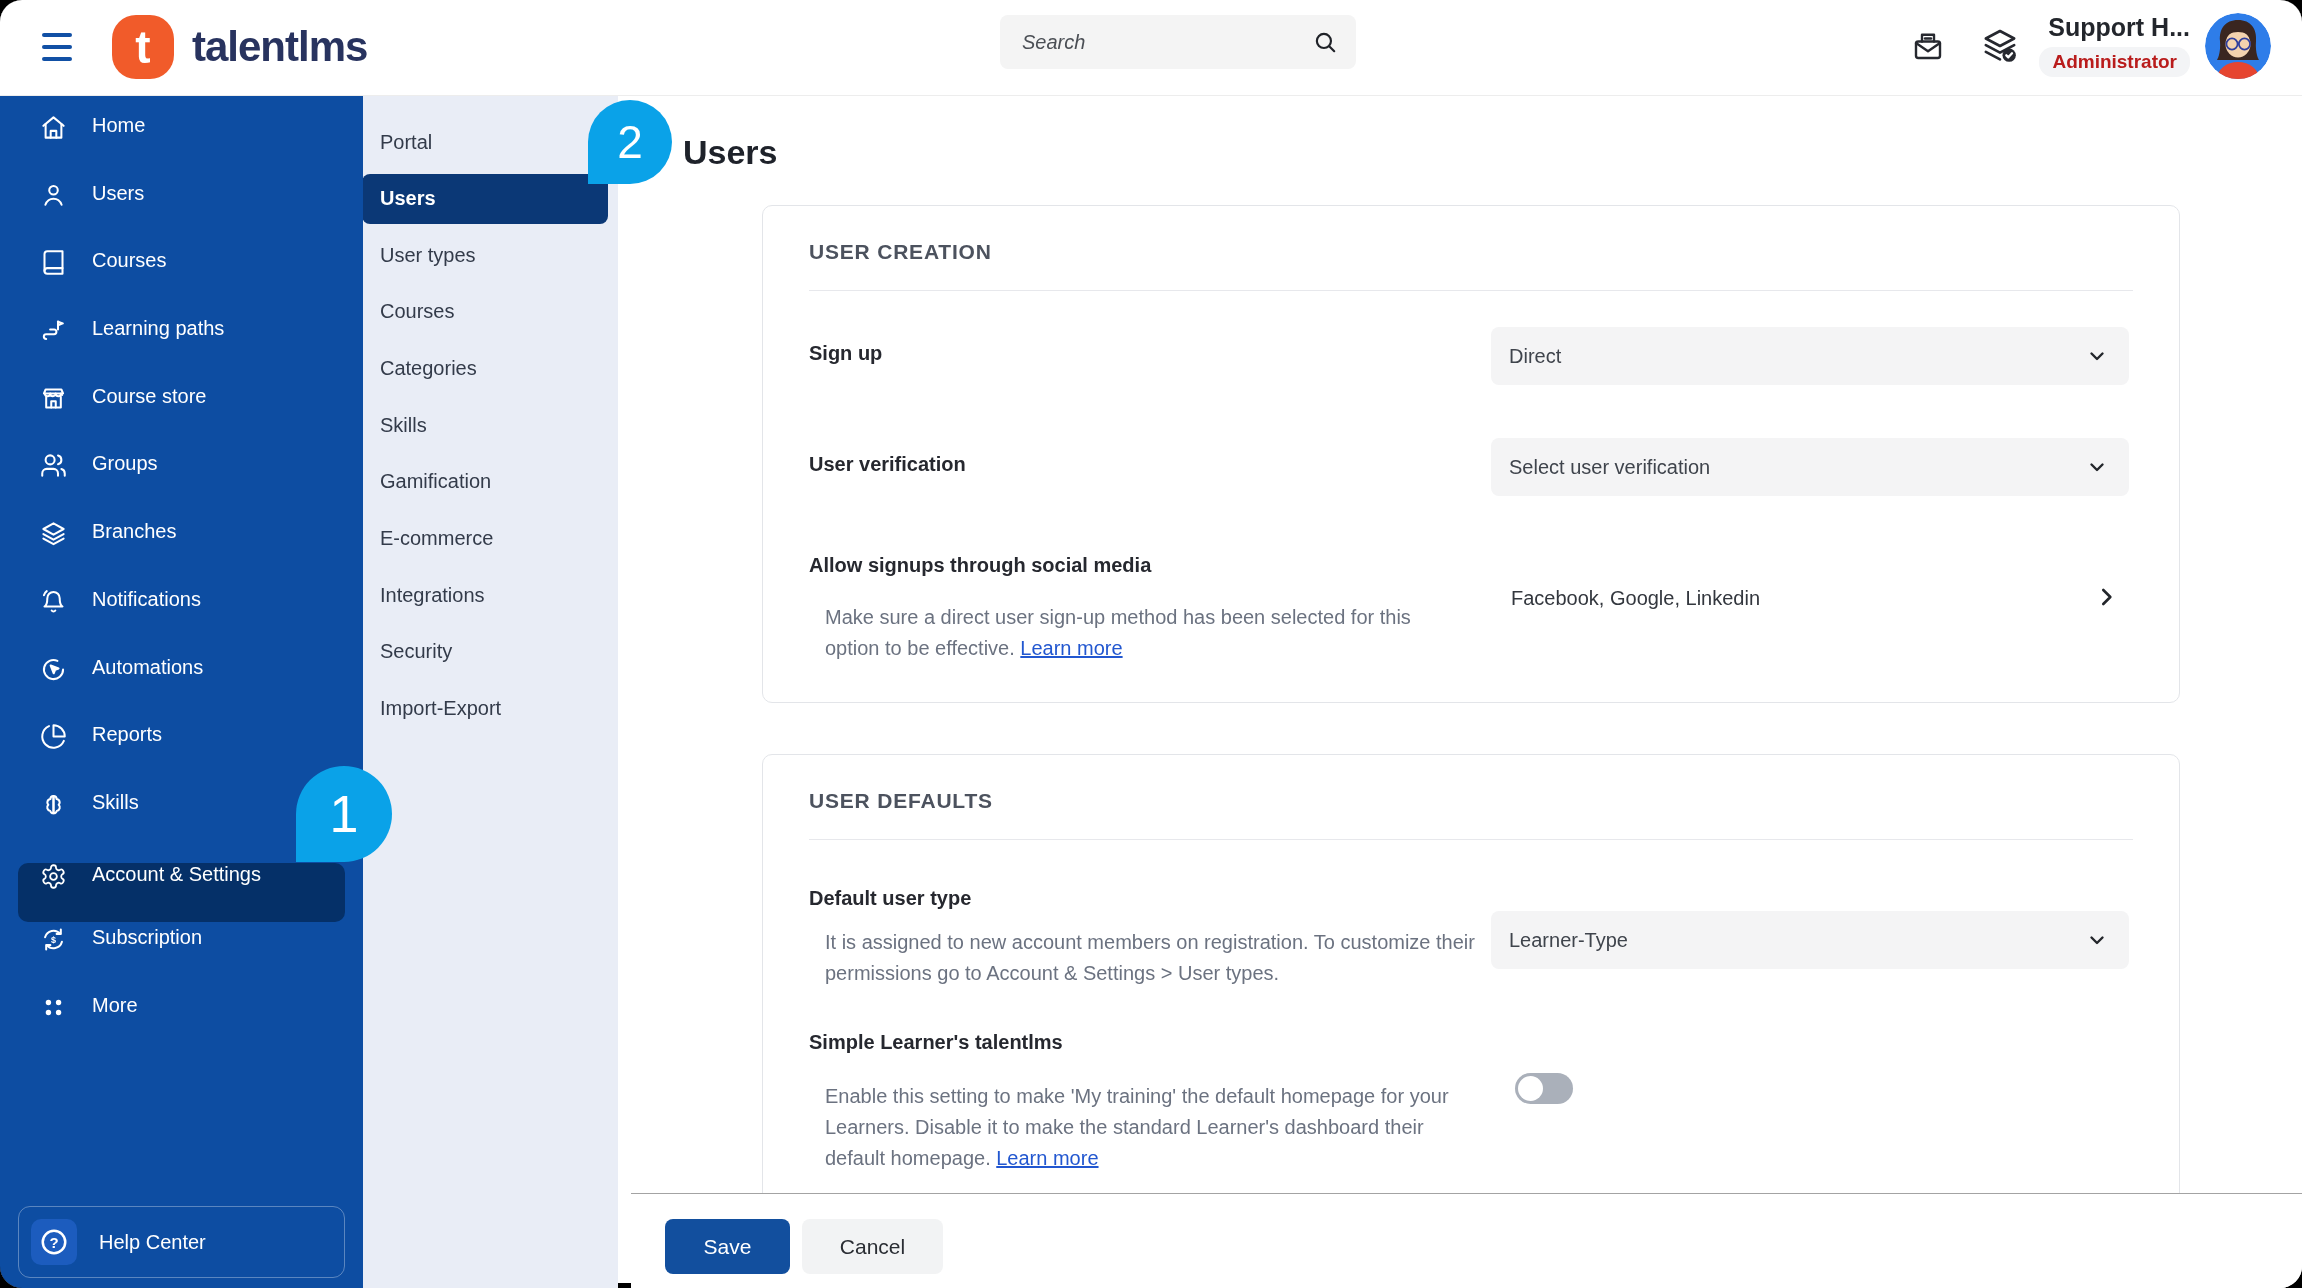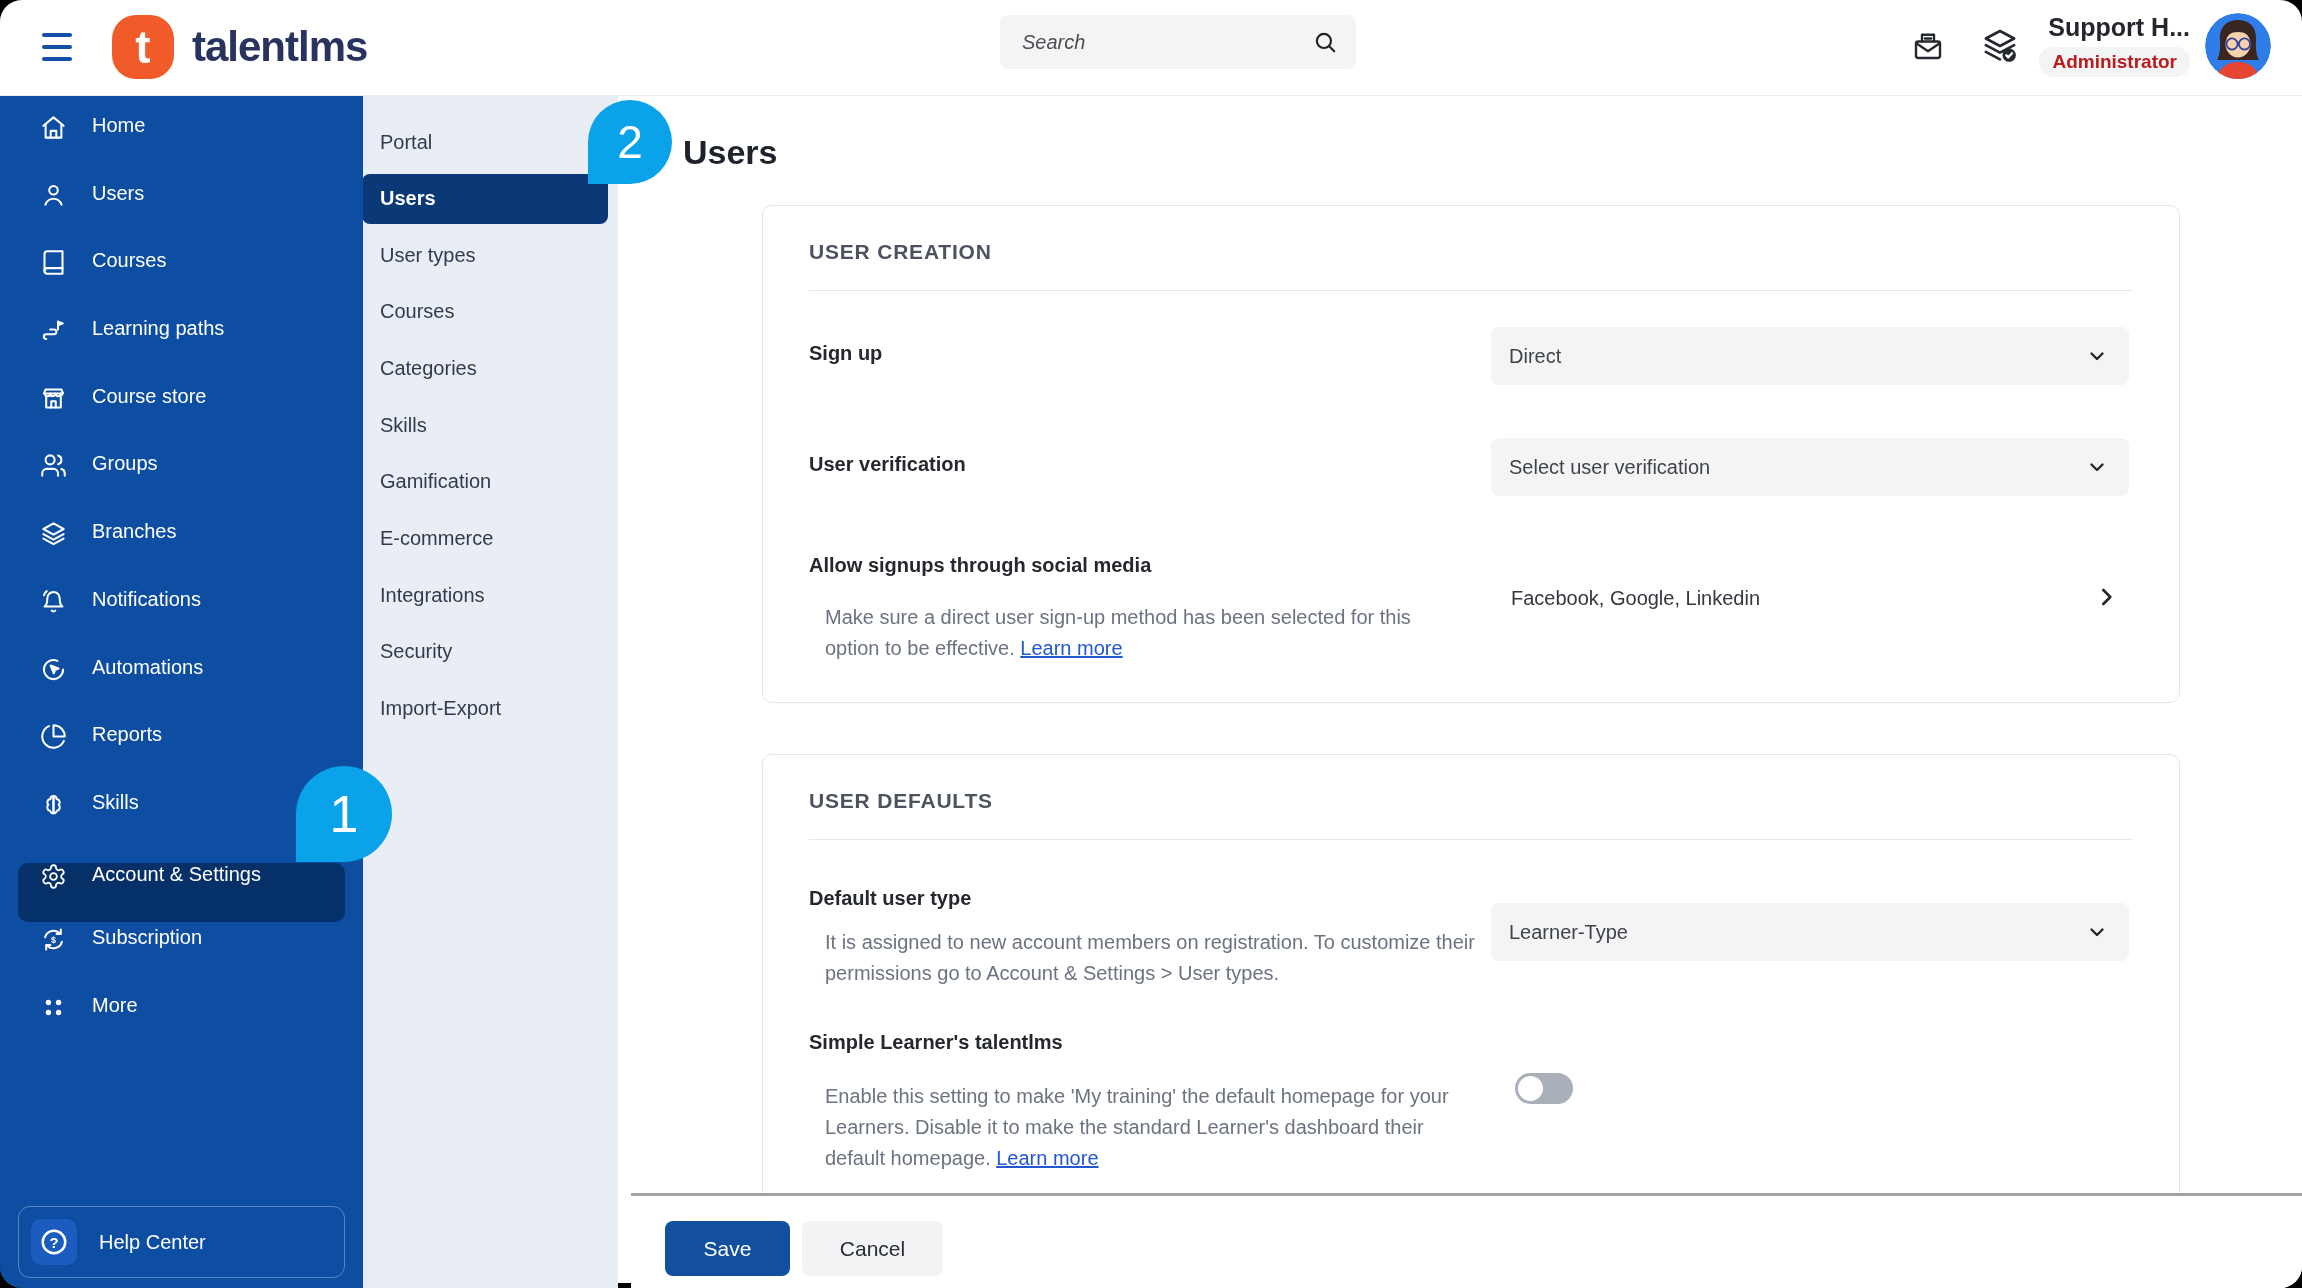--- a/index.html
+++ b/index.html
@@ -61,26 +61,26 @@
   
   .lbl-signup{top:136px;}
   .sel-signup{top:121px;}
   .lbl-verif{top:247px;}
   .sel-verif{top:232px;}
   .lbl-social{top:348px;}
   .desc-social{top:380px;width:640px;}
   
   .lbl-dtype{top:132px;}
   .desc-dtype{top:156px;}
-  .sel-dtype{top:148px;gap:26px;}
+  .sel-dtype{top:156px;gap:26px;}
   .lbl-dash{top:276px;}
   .desc-dash{top:310px;width:645px;}
 
   
-  .footer{position:absolute;left:0;right:0;top:1098px;bottom:0;background:#fff;border-top:3px solid #a3a3a3;z-index:5;}
+  .footer{position:absolute;left:0;right:0;top:1098px;bottom:0;background:#fff;border-top:1px solid #a3a3a3;z-index:5;}
   .btn{position:absolute;top:25px;height:55px;border:none;border-radius:8px;font-size:21px;font-family:"Liberation Sans",sans-serif;cursor:pointer;}
   .btn-save{left:34px;width:125px;background:#124f9e;color:#fff;font-weight:500;}
   .btn-cancel{left:171px;width:141px;background:#f2f3f4;color:#2a2d33;}
 
   
   .callout{position:absolute;background:#0aa2e8;border-radius:50% 50% 50% 0;display:flex;align-items:center;justify-content:center;color:#fff;z-index:40;font-weight:500;}
   .callout1{left:296px;top:766px;width:96px;height:96px;font-size:52px;}
   .callout2{left:588px;top:100px;width:84px;height:84px;font-size:46px;}
 </style>
 </head>

